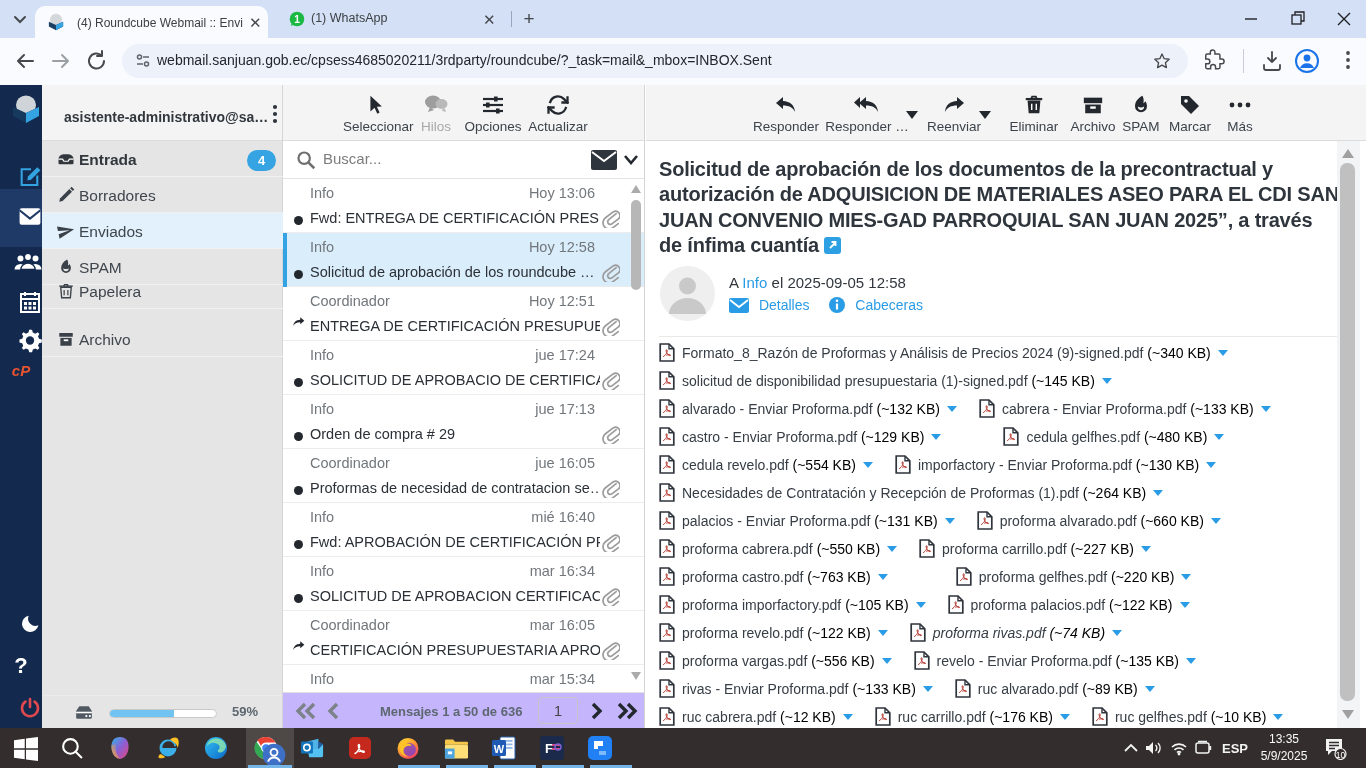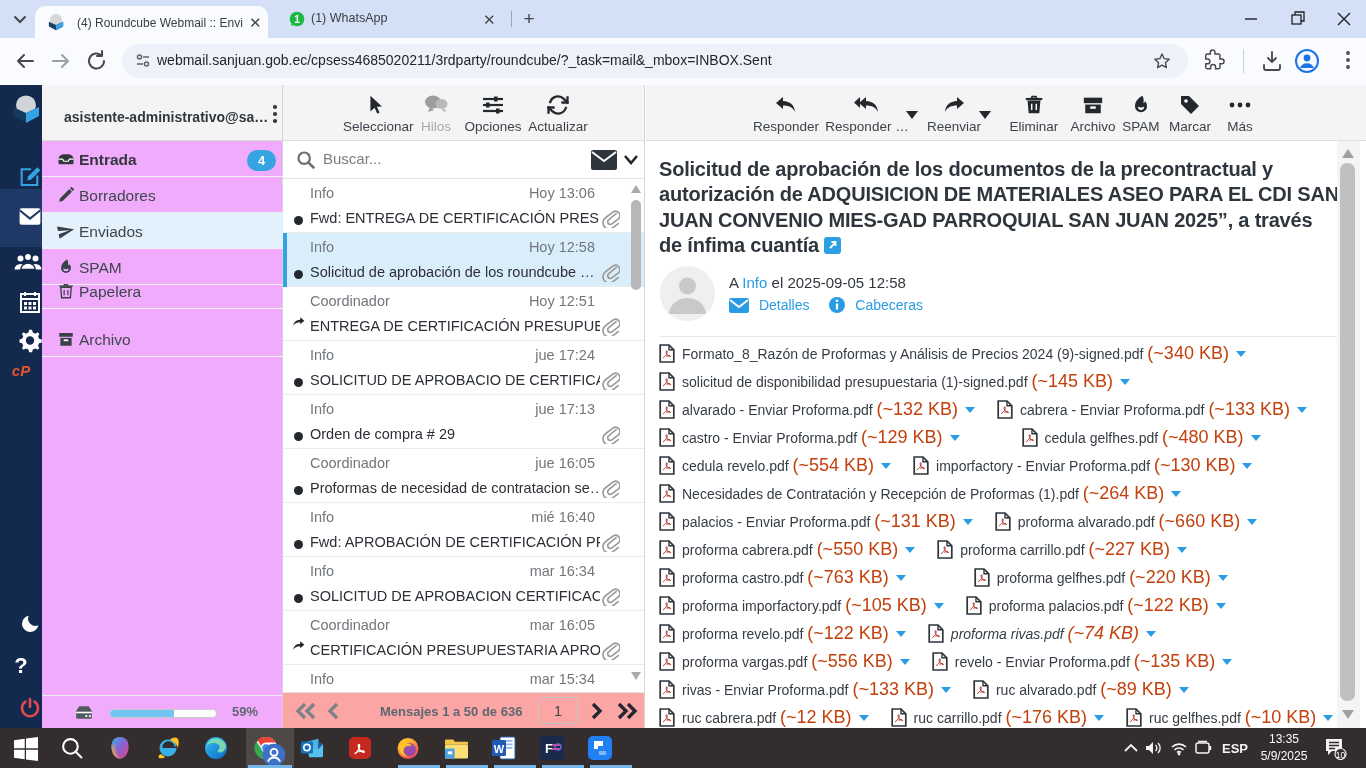--- a/index.html
+++ b/index.html
@@ -22,21 +22,21 @@
 
 
 #ctoolbar { position:absolute; left:0; top:38px; width:1366px; height:47px; background:#f9fbfe; }
 #omnibox { position:absolute; left:122px; top:6px; width:1066px; height:34px; background:#edf1f9; border-radius:17px;text-align:right; }
 #urltext { position:absolute; left:35px; top:8px; font-size:14px; color:#23262b; }
 .navbtn { position:absolute; top:10px; }
 
 
 #rc { position:absolute; left:0; top:85px; width:1366px; height:643px; background:#fff; }
 #snav { position:absolute; left:0; top:0; width:42px; height:643px; background:#13294e; }
-#folders { position:absolute; left:42px; top:0; width:241px; height:643px; background:#f0abfc; border-right:1px solid #d5d5d5; }
+#folders { position:absolute; left:42px; top:0; width:241px; height:643px; background:#e5e5e5; border-right:1px solid #d5d5d5; }
 #mlist { position:absolute; left:283px; top:0; width:362px; height:643px; background:#fff; border-right:1px solid #d5d5d5; }
 #mview { position:absolute; left:646px; top:0; width:720px; height:643px; background:#fff; }
 
 
 .rcheadband { height:56px; background:#f4f4f4; border-bottom:1px solid #dcdcdc; }
 
 
 .snav-item { position:absolute; left:0; width:42px; text-align:center; }
 .snav-sel { position:absolute; left:0; top:104px; width:42px; height:58px; background:#1f3a66; }
 
@@ -62,37 +62,37 @@
 #searchrow { position:absolute; left:0; top:56px; width:361px; height:38px; background:#fff; border-bottom:1px solid #e4e4e4; }
 #msgs { position:absolute; left:0; top:94px; width:361px; height:513px; overflow:hidden; }
 .mrow { position:absolute; left:0; width:361px; height:54px; border-bottom:1px solid #ececec; }
 .msender { position:absolute; left:27px; top:6px; font-size:14.5px; color:#72777c; }
 .mdate { position:absolute; right:49px; top:6px; font-size:14.5px; color:#72777c; }
 .msubj { position:absolute; left:27px; top:31px; width:290px; font-size:14.5px; color:#2b3036; white-space:nowrap; overflow:hidden; }
 .mdot { position:absolute; left:11px; top:37px; width:9px; height:9px; background:#23282e; border-radius:50%; }
 .mclip { position:absolute; right:24px; top:29px; }
 .msel { background:#daedfb; }
 .msel-accent { position:absolute; left:0; top:0; width:4px; height:54px; background:#33a3e3; }
-#mfoot { position:absolute; left:0; top:607px; width:361px; height:43px; border-top:1px solid #e0e0e0; background:#fca5a5; }
+#mfoot { position:absolute; left:0; top:607px; width:361px; height:43px; border-top:1px solid #e0e0e0; background:#c4b5fd; }
 
 
 .lscroll { position:absolute; left:347px; top:94px; width:12px; height:513px; }
 .lthumb { position:absolute; left:1px; top:21px; width:10px; height:90px; background:#b7b7b7; border-radius:5px; }
 
 
 #subject { position:absolute; left:13px; top:72px; width:700px; font-size:20px; font-weight:bold; color:#2f353c; line-height:25.4px; white-space:nowrap; letter-spacing:-0.2px; }
 #avatar { position:absolute; left:14px; top:181px; width:55px; height:55px; border-radius:50%; background:#efefef; overflow:hidden; }
 #fromline { position:absolute; left:83px; top:189px; font-size:15px; color:#31373d; }
 #fromline .blue { color:#2a9ce5; }
 #detrow { position:absolute; left:83px; top:212px; height:20px; font-size:14px; color:#2a9ce5; }
 #attach { position:absolute; left:13px; top:251px; width:678px; height:392px; border-top:1px solid #e9e9e9; overflow:hidden; }
 .arow { position:absolute; left:0; width:678px; height:28px; }
 .aitem { display:inline-block; height:28px; line-height:28px; vertical-align:top; }
 .aname { font-size:14px; color:#363d45; }
-.asize { font-size:18px; color:#c2410c;text-align:center; }
+.asize { font-size:14px; color:#000000;text-align:center; }
 .acaret { display:inline-block; width:0; height:0; border-left:5.5px solid transparent; border-right:5.5px solid transparent; border-top:6.5px solid #2a9ce5; vertical-align:middle; margin:0 0 2px 7px; }
 .apdf { display:inline-block; vertical-align:middle; margin:0 7px 3px 0; }
 
 
 #vscroll { position:absolute; left:691px; top:56px; width:23px; height:587px; background:#f3f4f6; }
 #vthumb { position:absolute; left:3px; top:22px; width:15px; height:538px; background:#c0c0c0; border-radius:7px; }
 
 
 #taskbar { position:absolute; left:0; top:728px; width:1366px; height:40px; background:#332e2d; }
 .tkico { position:absolute; left:12px; top:8px; width:24px; height:24px; }

